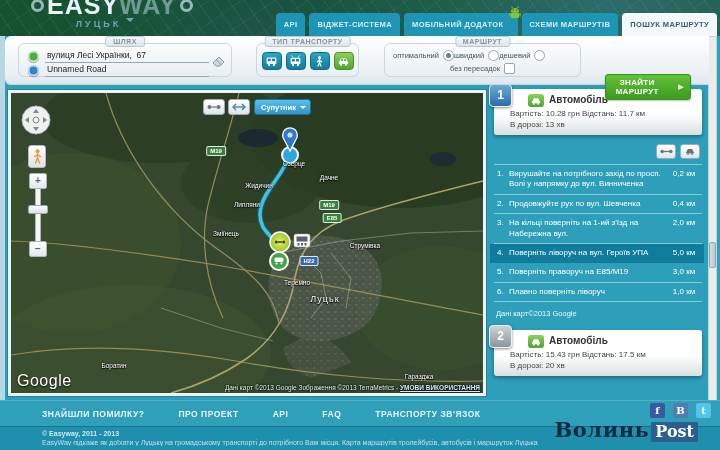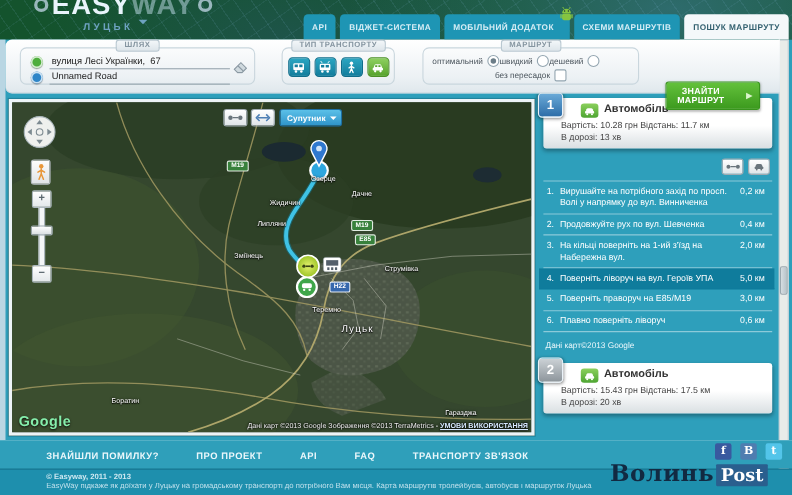--- a/index.html
+++ b/index.html
@@ -99,21 +99,21 @@
     display:flex;align-items:center;justify-content:center;cursor:grab;}
   .zbox{position:absolute;width:16px;height:14px;background:linear-gradient(#ffffff,#e3e8ea);
     border:1px solid #aab6bc;border-radius:2px;font-size:10px;font-weight:bold;color:#5a676e;
     text-align:center;line-height:13px;cursor:pointer;}
   .zplus{left:18px;top:80px;}
   .zminus{left:18px;top:148px;}
   .ztrack{position:absolute;left:24px;top:95px;width:4px;height:52px;background:#f4f6f7;
     border:1px solid #a9b5bb;cursor:pointer;}
   .zthumb{position:absolute;left:17px;top:112px;width:18px;height:7px;
     background:linear-gradient(#fff,#d9dfe2);border:1px solid #9fabb2;border-radius:2px;cursor:grab;}
-  .glogo{position:absolute;left:6px;bottom:3px;font-size:13px;font-weight:bold;color:#86efac;
+  .glogo{position:absolute;left:6px;bottom:3px;font-size:16px;font-weight:normal;color:#ffffff;
     text-shadow:0 1px 2px rgba(0,0,0,.9);letter-spacing:.5px;}
   .map-attr{position:absolute;right:3px;bottom:2px;font-size:6.5px;color:#f0f0f0;
     text-shadow:0 0 2px #000,0 0 2px #000;white-space:nowrap;}
   .terms{color:#d7e9ff;text-decoration:underline;font-weight:bold;cursor:pointer;}
 
   
   .panel{position:absolute;left:490px;top:87px;width:214px;}
   .card{position:relative;margin:2px 2px 0 4px;background:linear-gradient(#ffffff 55%,#d9dfe2);
     border-radius:3px;height:46px;box-shadow:0 2px 4px rgba(0,0,0,.35);
     padding:5px 8px 4px 30px;box-sizing:border-box;cursor:pointer;}
@@ -495,21 +495,21 @@
 
   <div class="step">
     <span class="s-num">5.</span>
     <span class="s-text">Поверніть праворуч на Е85/М19</span>
     <span class="s-dist">3,0 км</span>
   </div>
 
   <div class="step">
     <span class="s-num">6.</span>
     <span class="s-text">Плавно поверніть ліворуч</span>
-    <span class="s-dist">0,6 км</span>
+    <span class="s-dist">1,0 км</span>
   </div>
 </div>
     <div class="steps-attr">Дані карт©2013 Google</div>
 
     <div class="card">
       <div class="badge gray">2</div>
       <div class="card-head">
         <span class="mode-icon">
           <svg width="12" height="10" viewBox="0 0 16 14">
               <path d="M3 8 L4 4.8 Q4.5 3.3 6 3.3 L10 3.3 Q11.5 3.3 12 4.8 L13 8 Z" fill="#fff"></path>

